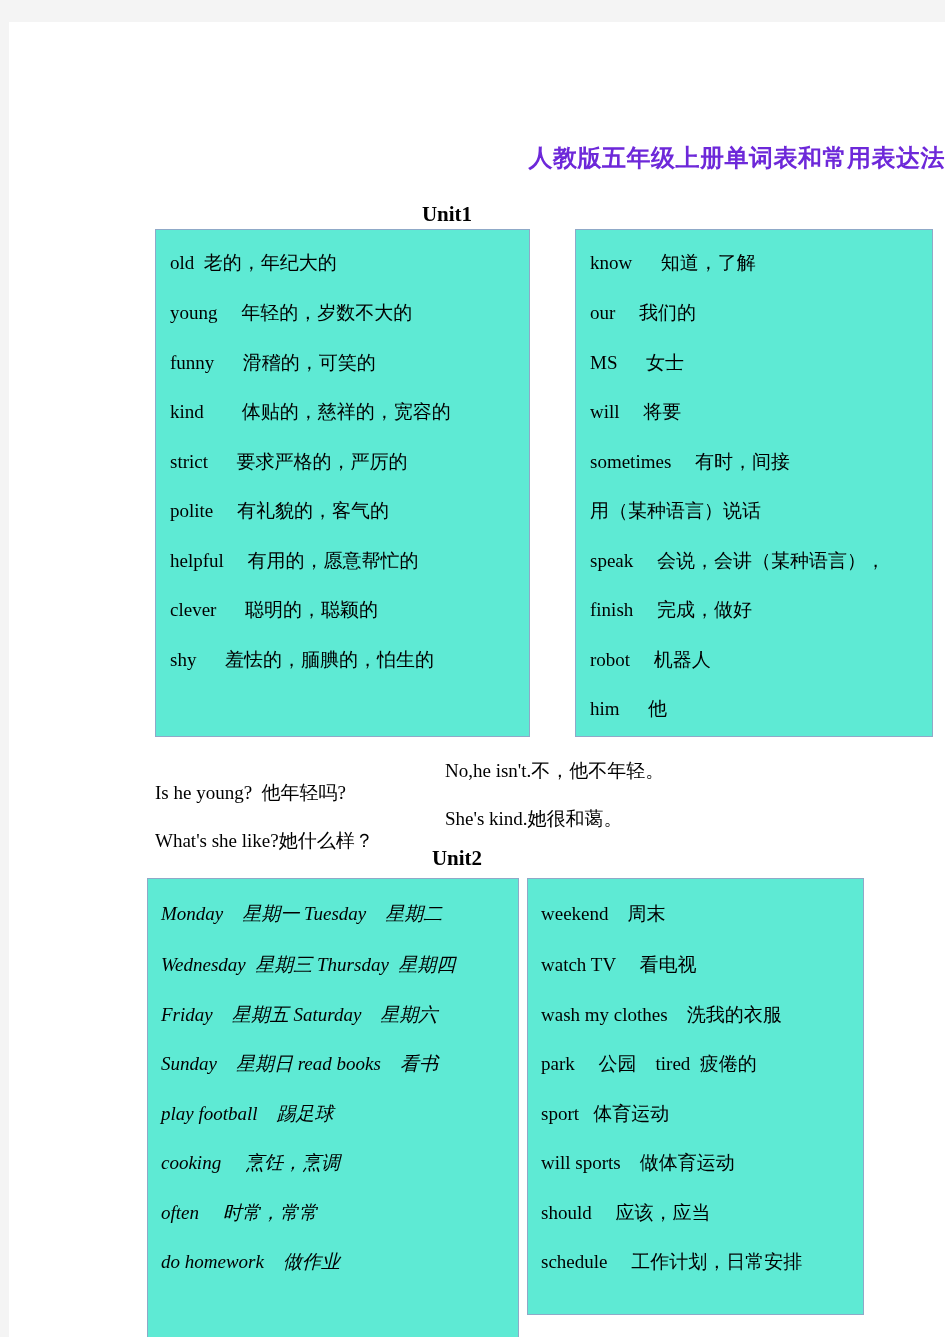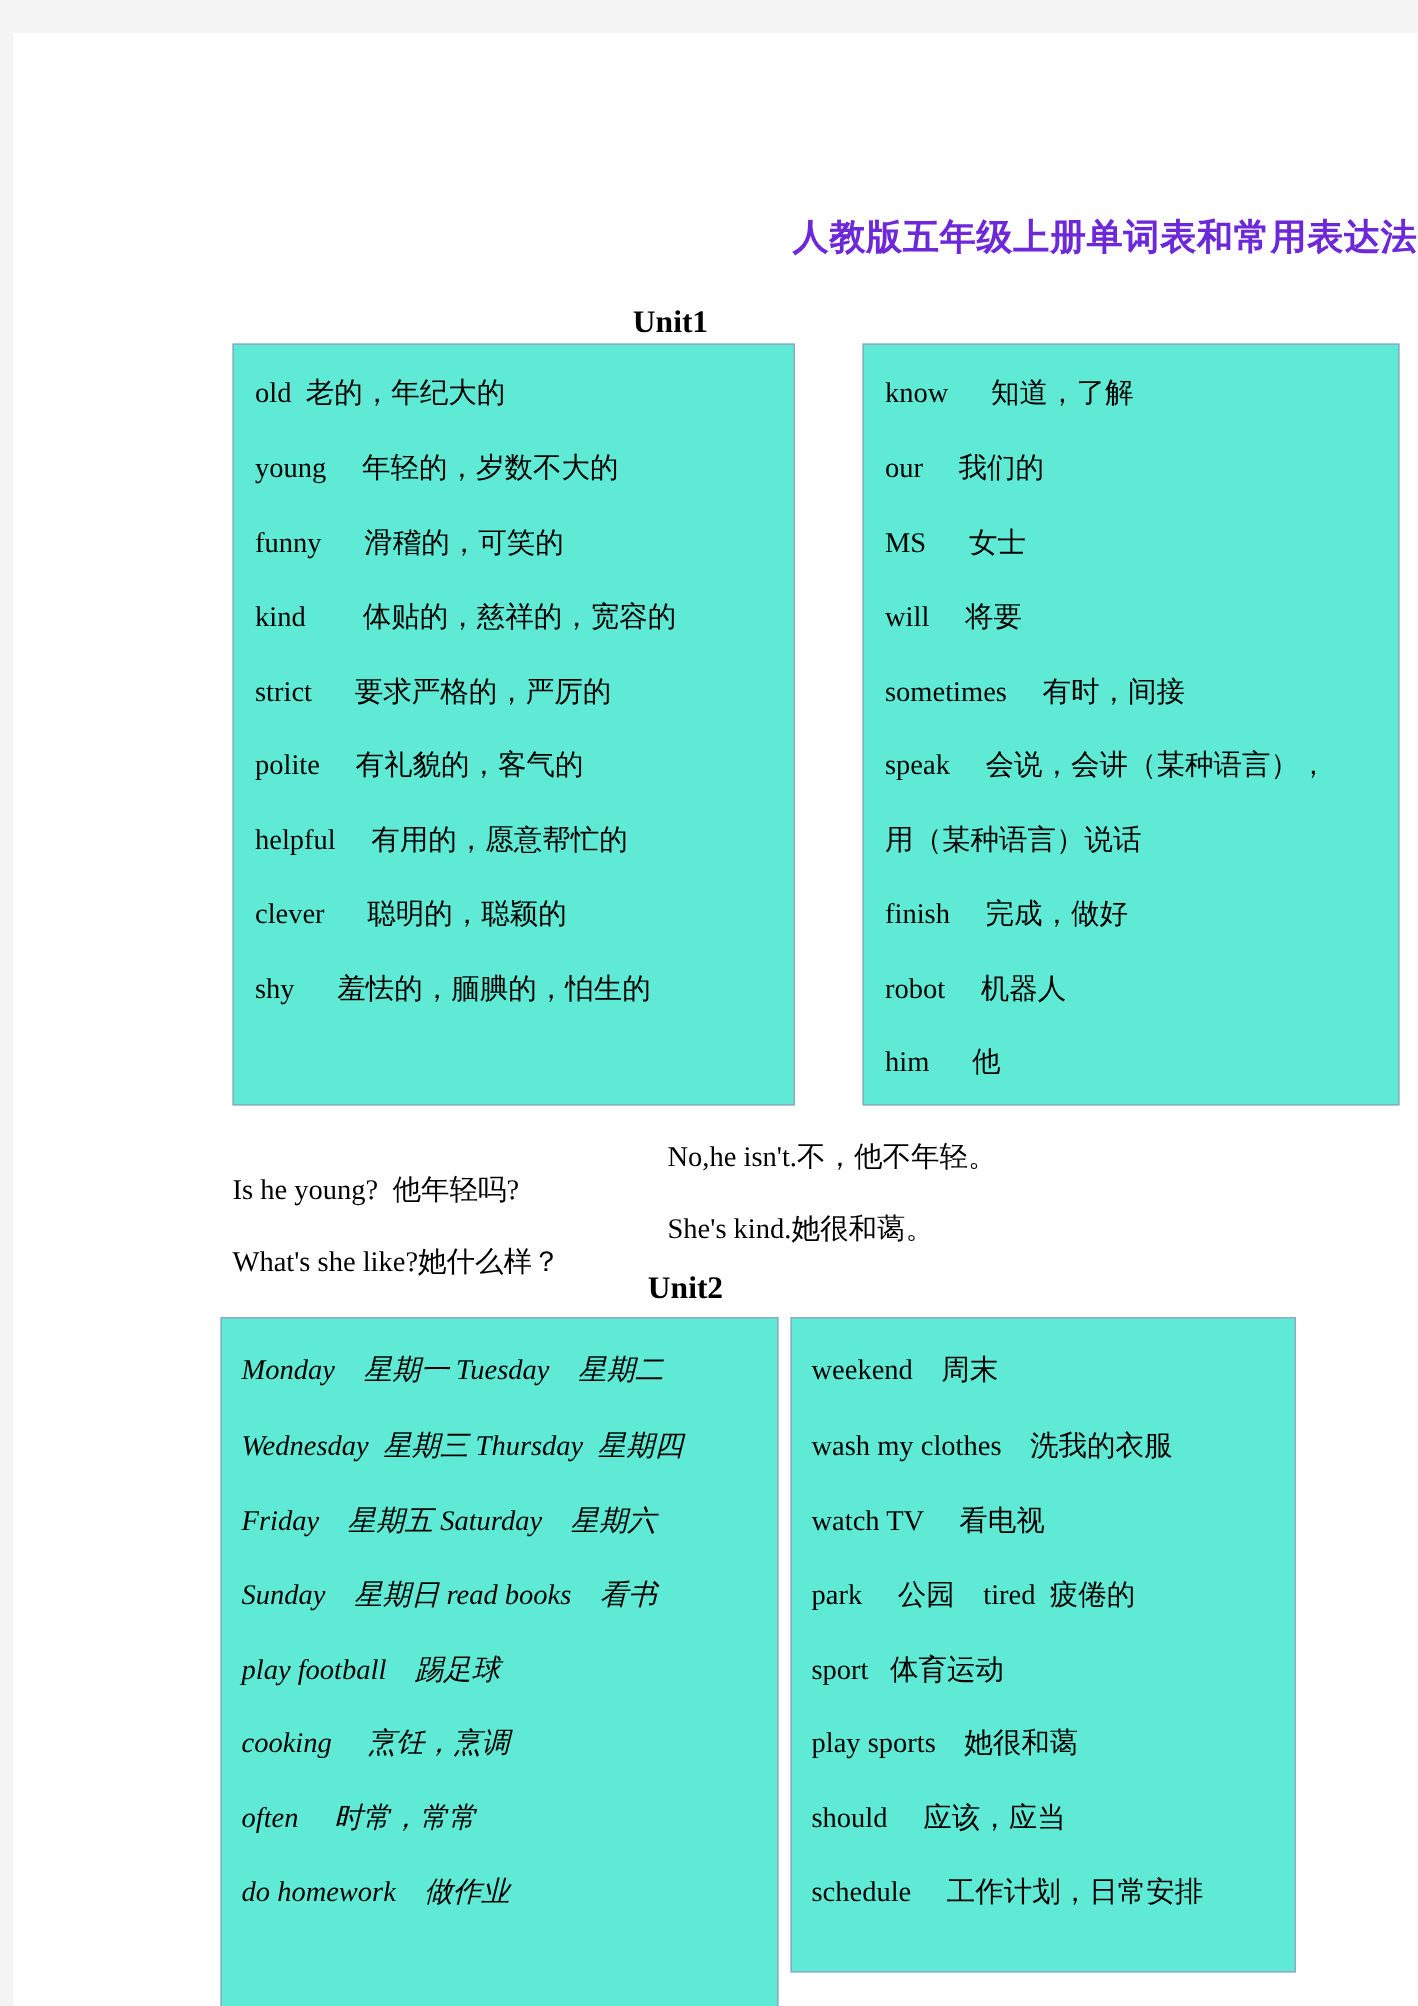--- a/index.html
+++ b/index.html
@@ -113,22 +113,22 @@
     <div class="wordrow">clever      聪明的，聪颖的</div>
     <div class="wordrow">shy      羞怯的，腼腆的，怕生的</div>
   </div>
 
   <div class="wordbox" id="u1-right">
     <div class="wordrow">know      知道，了解</div>
     <div class="wordrow">our     我们的</div>
     <div class="wordrow">MS      女士</div>
     <div class="wordrow">will     将要</div>
     <div class="wordrow">sometimes     有时，间接</div>
+    <div class="wordrow">用（某种语言）说话</div>
     <div class="wordrow">speak     会说，会讲（某种语言），</div>
-    <div class="wordrow">用（某种语言）说话</div>
     <div class="wordrow">finish     完成，做好</div>
     <div class="wordrow">robot     机器人</div>
     <div class="wordrow">him      他</div>
   </div>
 
   <div class="sentences">
     <div class="sent-line">
       <span class="sent-q">Is he young?  他年轻吗?</span>
       <span class="sent-a">No,he isn't.不，他不年轻。</span>
     </div>
@@ -146,22 +146,22 @@
     <div class="wordrow">Friday    星期五 Saturday    星期六</div>
     <div class="wordrow">Sunday    星期日 read books    看书</div>
     <div class="wordrow">play football    踢足球</div>
     <div class="wordrow">cooking     烹饪，烹调</div>
     <div class="wordrow">often     时常，常常</div>
     <div class="wordrow">do homework    做作业</div>
   </div>
 
   <div class="wordbox" id="u2-right">
     <div class="wordrow">weekend    周末</div>
+    <div class="wordrow">watch TV     看电视</div>
     <div class="wordrow">wash my clothes    洗我的衣服</div>
-    <div class="wordrow">watch TV     看电视</div>
     <div class="wordrow">park     公园    tired  疲倦的</div>
     <div class="wordrow">sport   体育运动</div>
-    <div class="wordrow">play sports    她很和蔼</div>
+    <div class="wordrow">will sports    做体育运动</div>
     <div class="wordrow">should     应该，应当</div>
     <div class="wordrow">schedule     工作计划，日常安排</div>
   </div>
 
 </div>
 
 </body></html>

